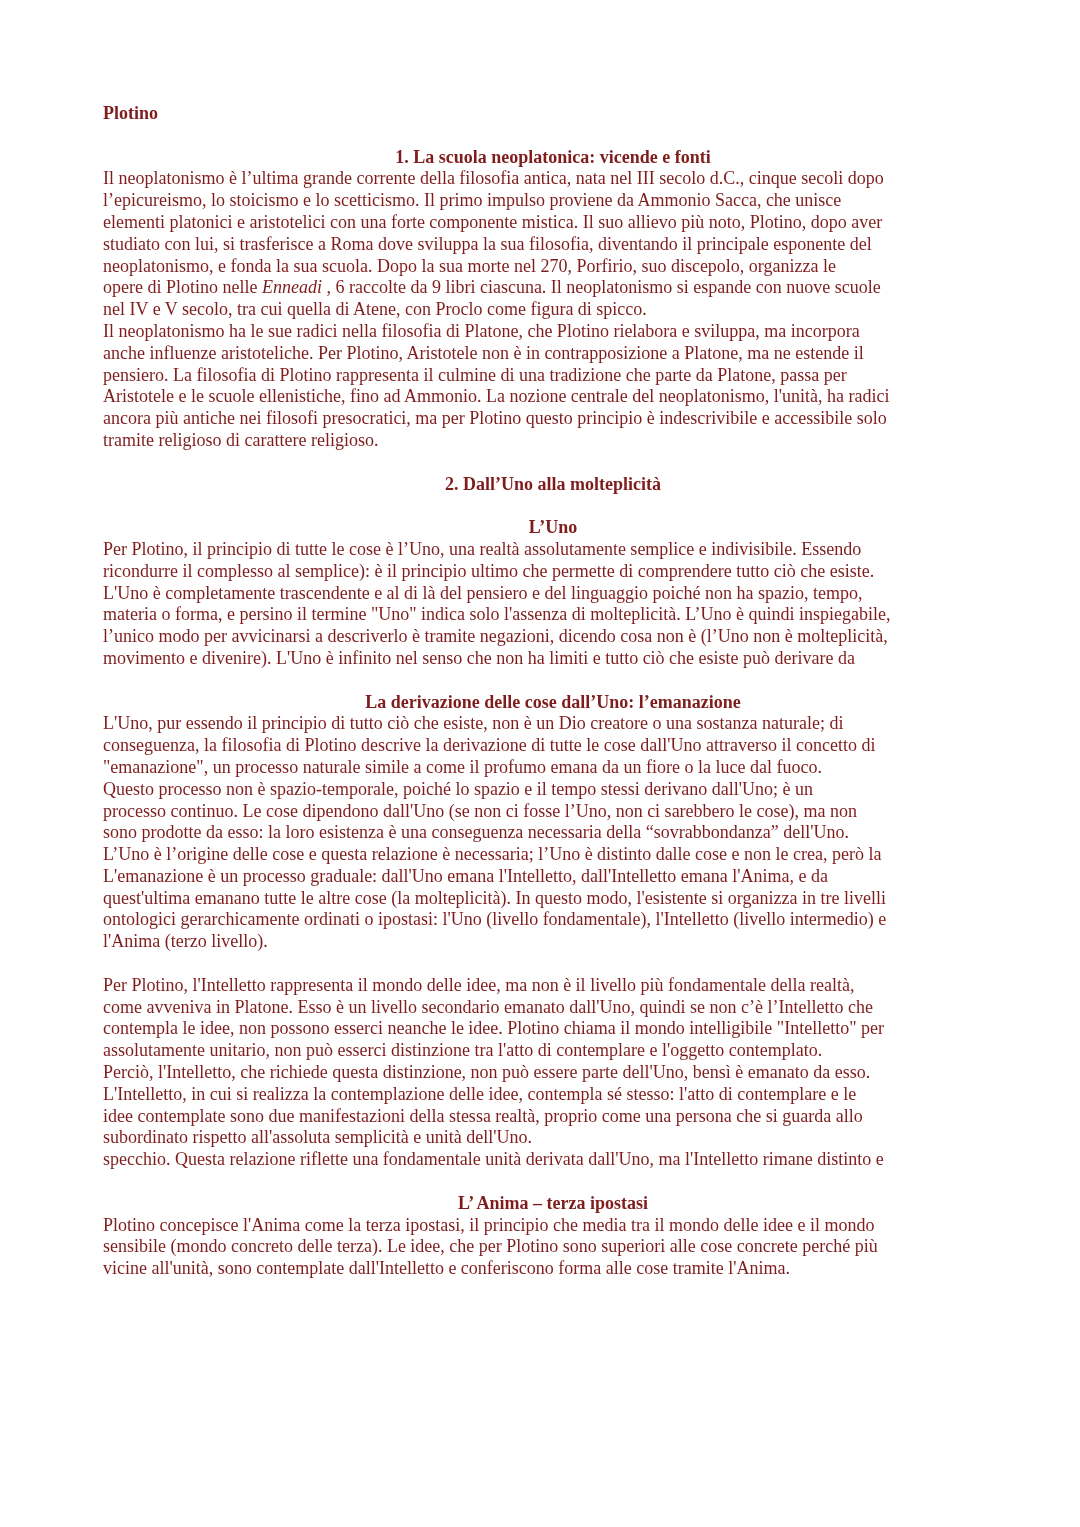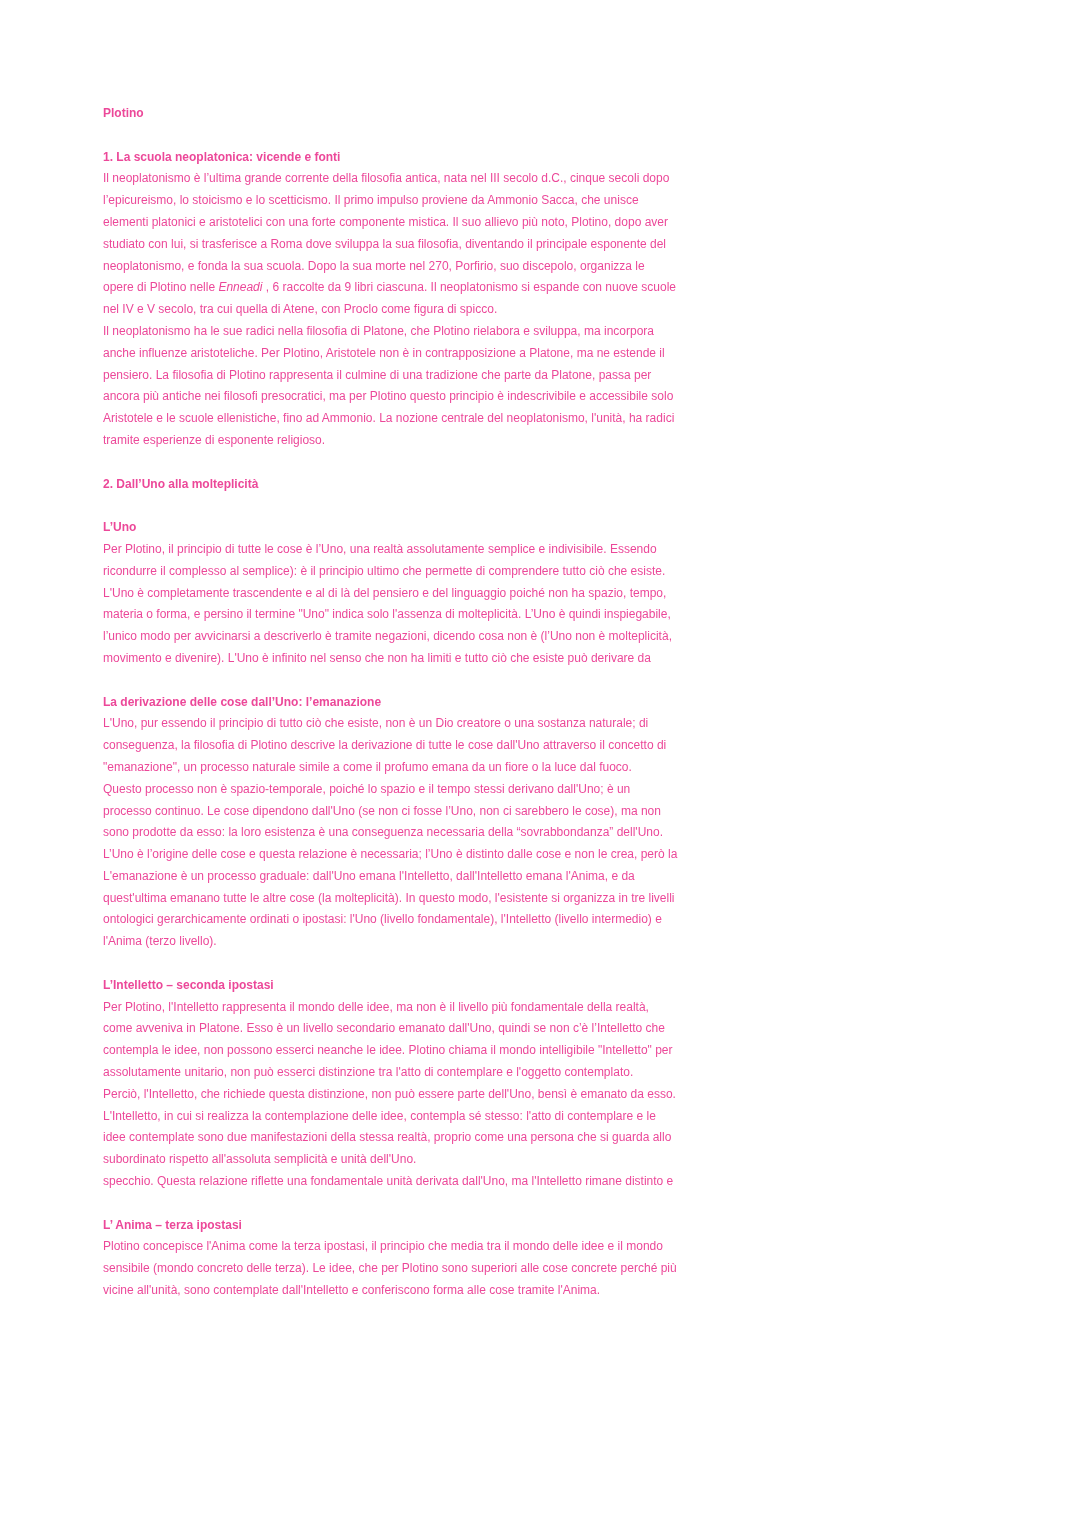--- a/index.html
+++ b/index.html
@@ -1,24 +1,24 @@
 <!DOCTYPE html>
 <html><head>
 <meta charset="utf-8">
 <style>
   html, body { margin: 0; padding: 0; background: #ffffff; }
   body { width: 1080px; height: 1527px; position: relative; overflow: hidden; }
   .page {
     position: absolute; left: 103px; top: 103px; width: 900px;
-    font-family: Liberation Sans, sans-serif;
-    font-size: 12px; line-height: 21.8px; color: #ec4899;
+    font-family: Liberation Serif, serif;
+    font-size: 18px; line-height: 21.8px; color: #7f1d1d;
   }
   .title { font-weight: bold; margin: 0; }
   .gap { height: 21.8px; }
-  .h { font-weight: bold; margin: 0; }
+  .h { font-weight: bold; margin: 0; text-align: center; }
   .p { margin: 0; }
   .line { display: block; white-space: nowrap; }
   em { font-style: italic; }
 </style>
 </head>
 <body>
 
 <div class="page">
   <p class="title">Plotino</p>
   <div class="gap"></div>
@@ -31,23 +31,23 @@
       <span class="line">elementi platonici e aristotelici con una forte componente mistica. Il suo allievo più noto, Plotino, dopo aver</span>
       <span class="line">studiato con lui, si trasferisce a Roma dove sviluppa la sua filosofia, diventando il principale esponente del</span>
       <span class="line">neoplatonismo, e fonda la sua scuola. Dopo la sua morte nel 270, Porfirio, suo discepolo, organizza le</span>
       <span class="line"><span>opere di Plotino nelle </span><em>Enneadi</em><span> , 6 raccolte da 9 libri ciascuna. Il neoplatonismo si espande con nuove scuole</span></span>
       <span class="line">nel IV e V secolo, tra cui quella di Atene, con Proclo come figura di spicco.</span>
     </p>
     <p class="p">
       <span class="line">Il neoplatonismo ha le sue radici nella filosofia di Platone, che Plotino rielabora e sviluppa, ma incorpora</span>
       <span class="line">anche influenze aristoteliche. Per Plotino, Aristotele non è in contrapposizione a Platone, ma ne estende il</span>
       <span class="line">pensiero. La filosofia di Plotino rappresenta il culmine di una tradizione che parte da Platone, passa per</span>
+      <span class="line">Aristotele e le scuole ellenistiche, fino ad Ammonio. La nozione centrale del neoplatonismo, l'unità, ha radici</span>
       <span class="line">ancora più antiche nei filosofi presocratici, ma per Plotino questo principio è indescrivibile e accessibile solo</span>
-      <span class="line">Aristotele e le scuole ellenistiche, fino ad Ammonio. La nozione centrale del neoplatonismo, l'unità, ha radici</span>
-      <span class="line">tramite esperienze di esponente religioso.</span>
+      <span class="line">tramite religioso di carattere religioso.</span>
     </p>
   </section>
 
   <div class="gap"></div>
 
   <section>
     <p class="h">2. Dall’Uno alla molteplicità</p>
     <div class="gap"></div>
 
     <div>
@@ -79,21 +79,20 @@
         <span class="line">L'emanazione è un processo graduale: dall'Uno emana l'Intelletto, dall'Intelletto emana l'Anima, e da</span>
         <span class="line">quest'ultima emanano tutte le altre cose (la molteplicità). In questo modo, l'esistente si organizza in tre livelli</span>
         <span class="line">ontologici gerarchicamente ordinati o ipostasi: l'Uno (livello fondamentale), l'Intelletto (livello intermedio) e</span>
         <span class="line">l'Anima (terzo livello).</span>
       </p>
     </div>
 
     <div class="gap"></div>
 
     <div>
-      <p class="h">L’Intelletto – seconda ipostasi</p>
       <p class="p">
         <span class="line">Per Plotino, l'Intelletto rappresenta il mondo delle idee, ma non è il livello più fondamentale della realtà,</span>
         <span class="line">come avveniva in Platone. Esso è un livello secondario emanato dall'Uno, quindi se non c’è l’Intelletto che</span>
         <span class="line">contempla le idee, non possono esserci neanche le idee. Plotino chiama il mondo intelligibile "Intelletto" per</span>
         <span class="line">assolutamente unitario, non può esserci distinzione tra l'atto di contemplare e l'oggetto contemplato.</span>
         <span class="line">Perciò, l'Intelletto, che richiede questa distinzione, non può essere parte dell'Uno, bensì è emanato da esso.</span>
         <span class="line">L'Intelletto, in cui si realizza la contemplazione delle idee, contempla sé stesso: l'atto di contemplare e le</span>
         <span class="line">idee contemplate sono due manifestazioni della stessa realtà, proprio come una persona che si guarda allo</span>
         <span class="line">subordinato rispetto all'assoluta semplicità e unità dell'Uno.</span>
         <span class="line">specchio. Questa relazione riflette una fondamentale unità derivata dall'Uno, ma l'Intelletto rimane distinto e</span>

